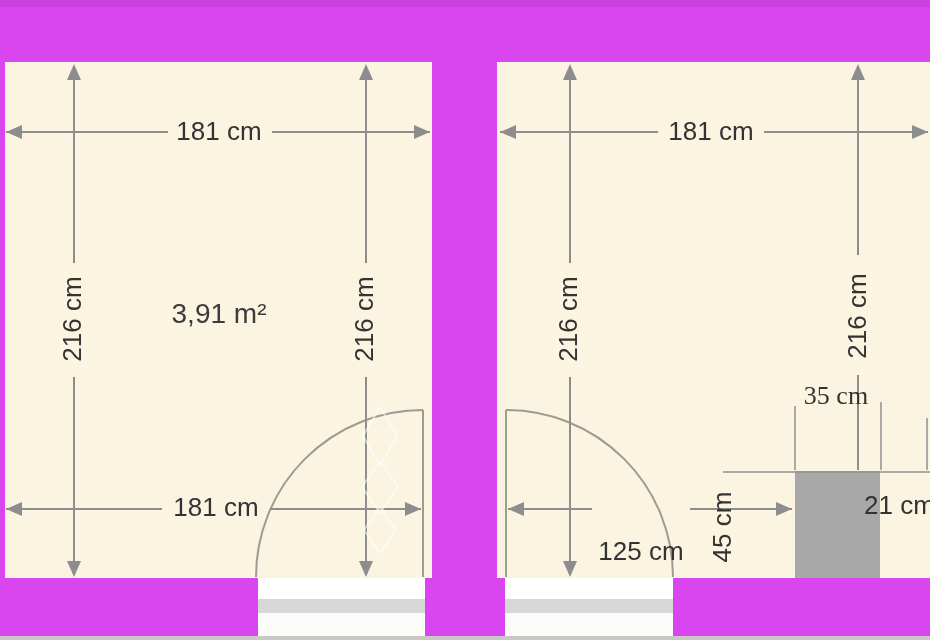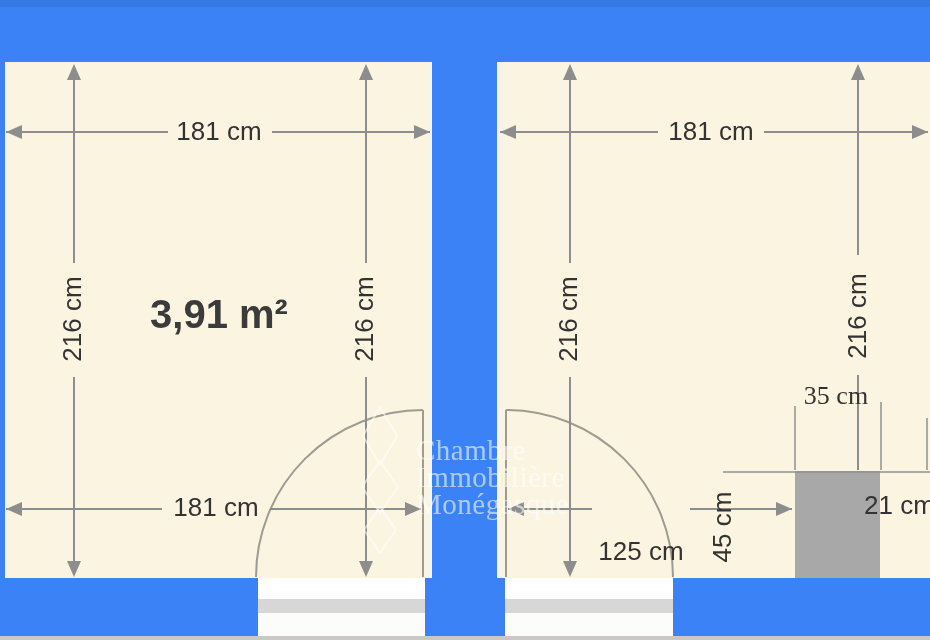--- a/index.html
+++ b/index.html
@@ -1,40 +1,41 @@
 <!DOCTYPE html>
 <html><head>
 <meta charset="utf-8">
 <style>
   html,body{margin:0;padding:0;background:#6e6e6e;}
   #stage{
     position:relative;width:930px;height:640px;overflow:hidden;
-    background:#3b82f6;
+    background:#d946ef;
     font-family:"Liberation Sans", sans-serif;
+    text-align:right;
   }
   .floor{position:absolute;background:#faf4e1;}
   .top-shade{position:absolute;left:0;top:0;width:930px;height:7px;background:rgba(0,0,0,0.07);}
   .bottom-light{position:absolute;left:0;top:636px;width:930px;height:4px;background:#c9c8c4;}
   .pillar{position:absolute;left:795px;top:471px;width:85px;height:107px;background:#a8a8a8;}
   .threshold{
     position:absolute;top:578px;height:58px;
     background:linear-gradient(to bottom,#ffffff 0px,#ffffff 21px,#d7d7d7 21px,#d7d7d7 35px,#fcfcfb 35px,#fcfcfb 58px);
   }
   .threshold.left{left:258px;width:167px;}
   .threshold.right{left:505px;width:168px;}
   svg.lines{position:absolute;left:0;top:0;}
   .dim-label{
     position:absolute;color:#333333;font-size:26px;line-height:26px;
     white-space:nowrap;transform:translate(-50%,-50%);
   }
   .dim-label.rot{transform:translate(-50%,-50%) rotate(-90deg);}
   .dim-label.anchor-left{transform:translate(0,-50%);}
   .area-label{
-    position:absolute;color:#3b3b3b;font-size:40px;line-height:40px;
-    white-space:nowrap;transform:translate(-50%,-50%);font-weight:bold;
+    position:absolute;color:#3b3b3b;font-size:28px;line-height:40px;
+    white-space:nowrap;transform:translate(-50%,-50%);
   }
   .watermark-text{
     position:absolute;left:416px;top:437px;
     font-family:"Liberation Serif", serif;
     font-size:29px;line-height:27px;color:rgba(255,255,255,0.58);
     white-space:nowrap;letter-spacing:0.5px;
   }
 </style>
 </head>
 <body>
@@ -109,19 +110,14 @@
   <div class="area-label" style="left:219px;top:314px;">3,91 m²</div>
 
   <div class="dim-label" style="left:711px;top:131px;">181 cm</div>
   <div class="dim-label rot" style="left:568px;top:319px;">216 cm</div>
   <div class="dim-label rot" style="left:857px;top:316px;">216 cm</div>
   <div class="dim-label" style="left:641px;top:507px;margin-top:44px;">125 cm</div>
   <div class="dim-label" style="left:836px;top:396px;font-family:Liberation Serif, serif;">35 cm</div>
   <div class="dim-label rot" style="left:722px;top:527px;">45 cm</div>
   <div class="dim-label anchor-left" style="left:864px;top:505px;">21 cm</div>
 
-  <div class="watermark-text">
-    <div>Chambre</div>
-    <div>Immobilière</div>
-    <div>Monégasque</div>
-  </div>
 
 </div>
 
 </body></html>

